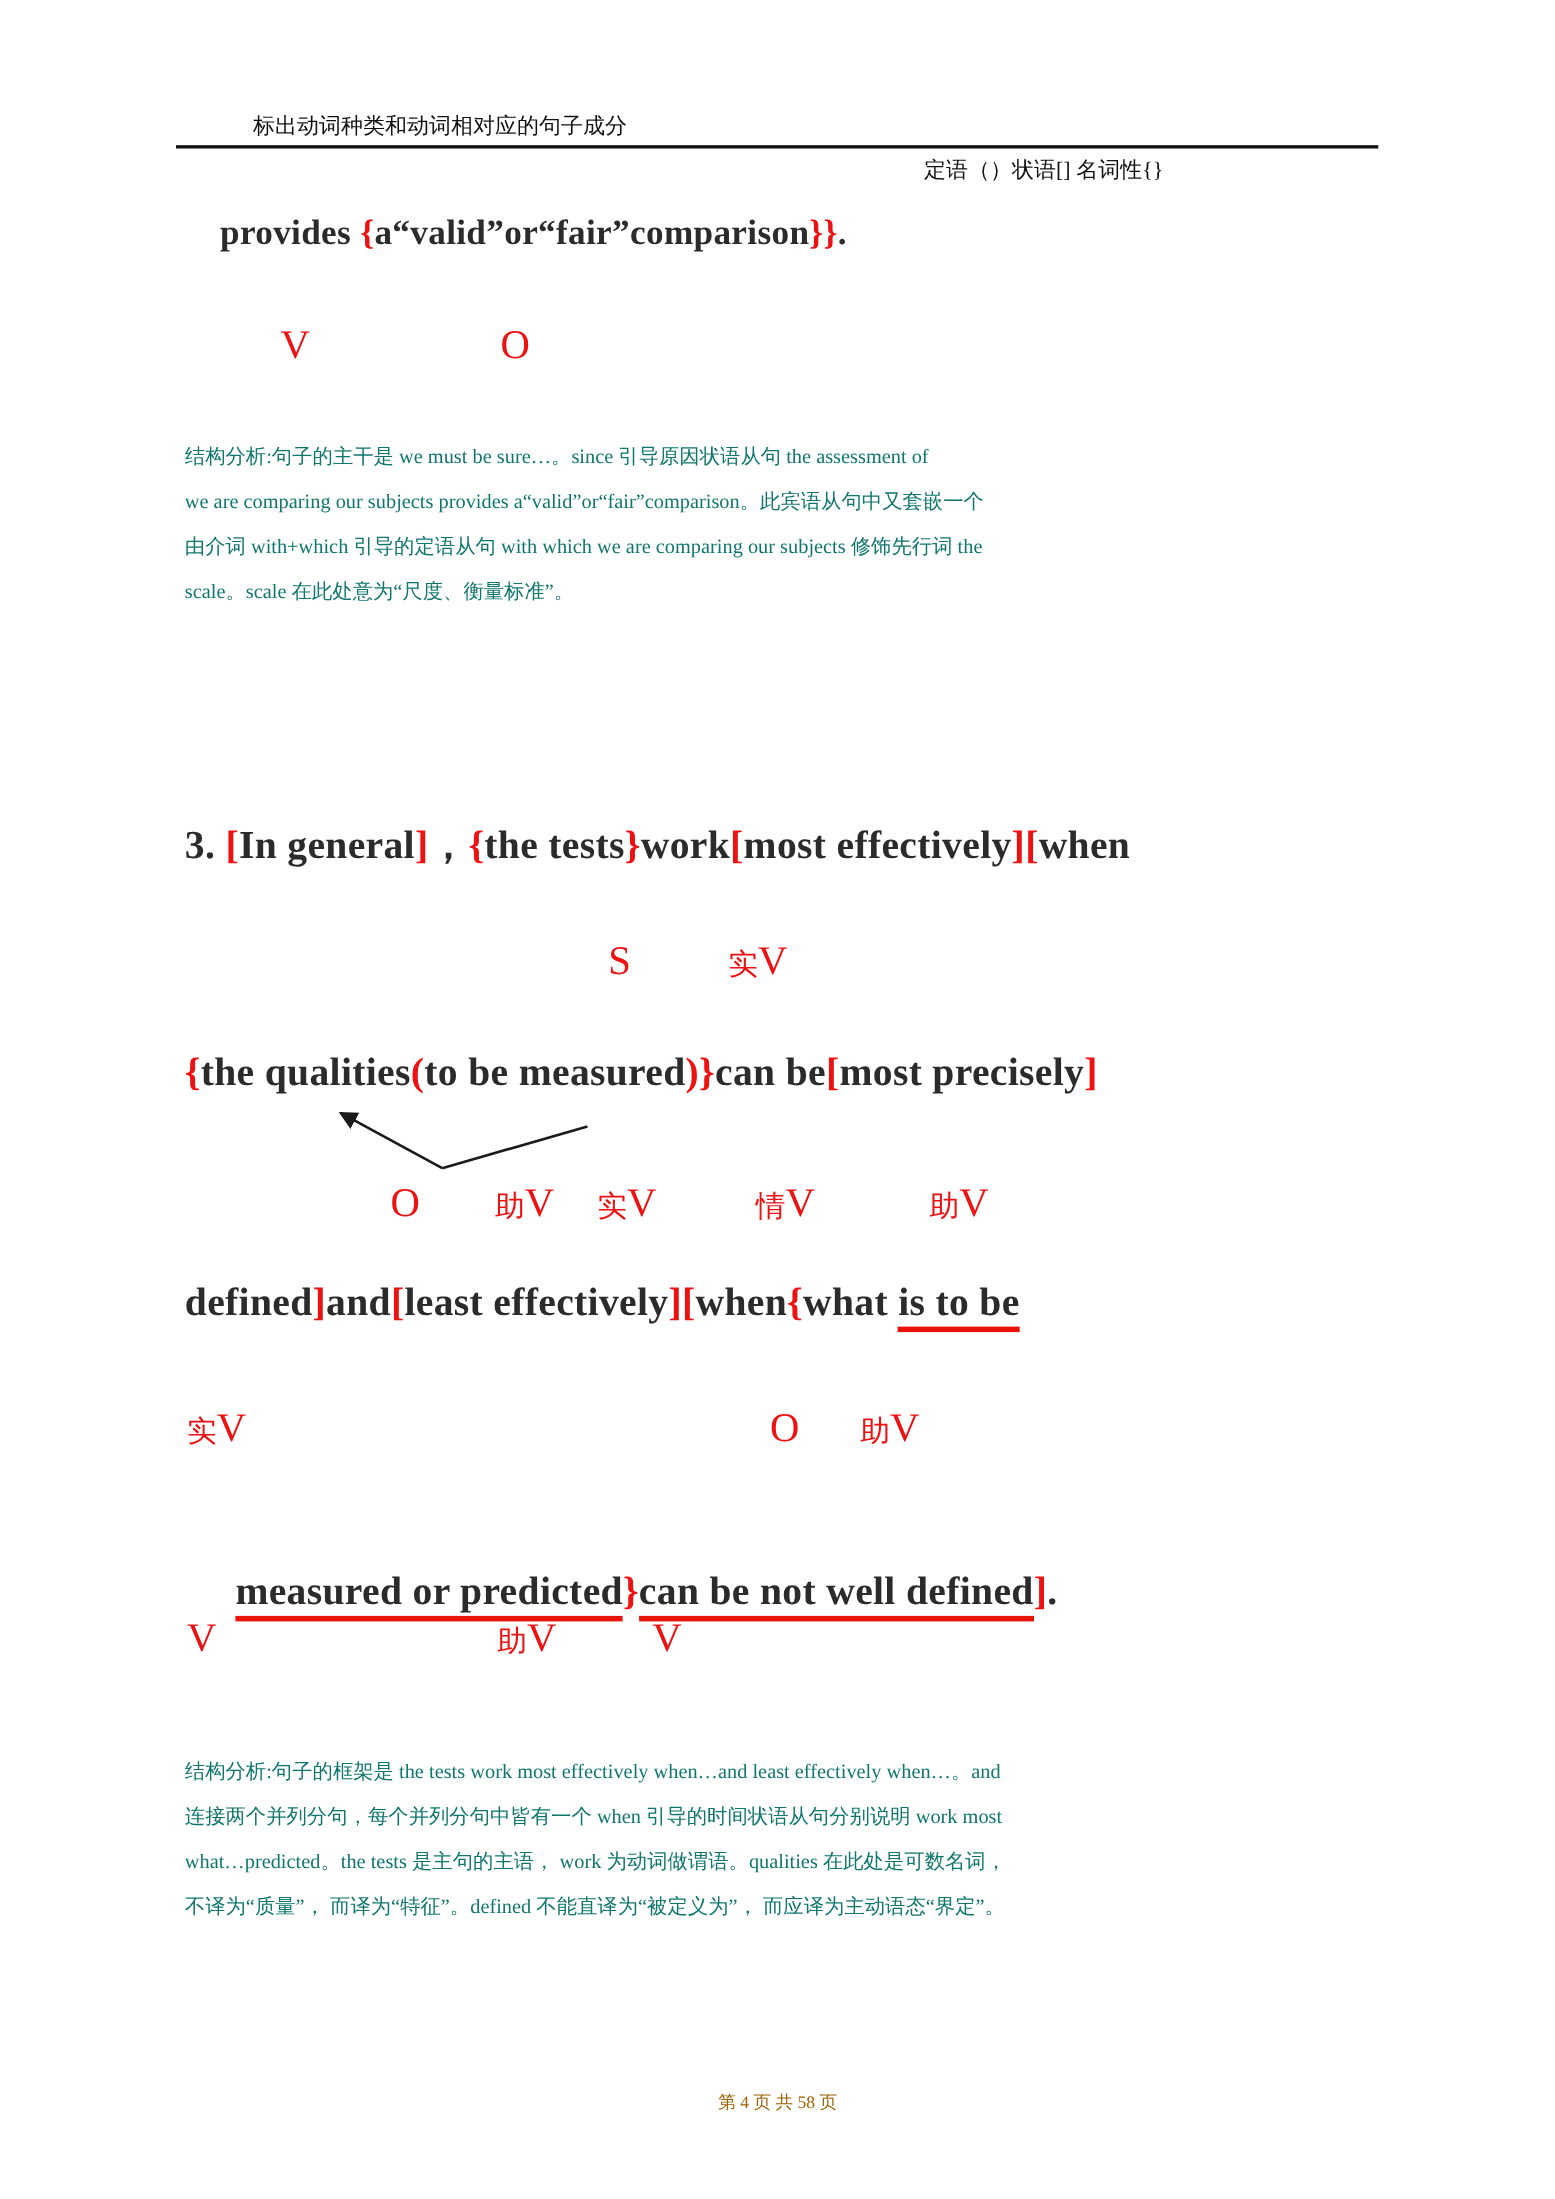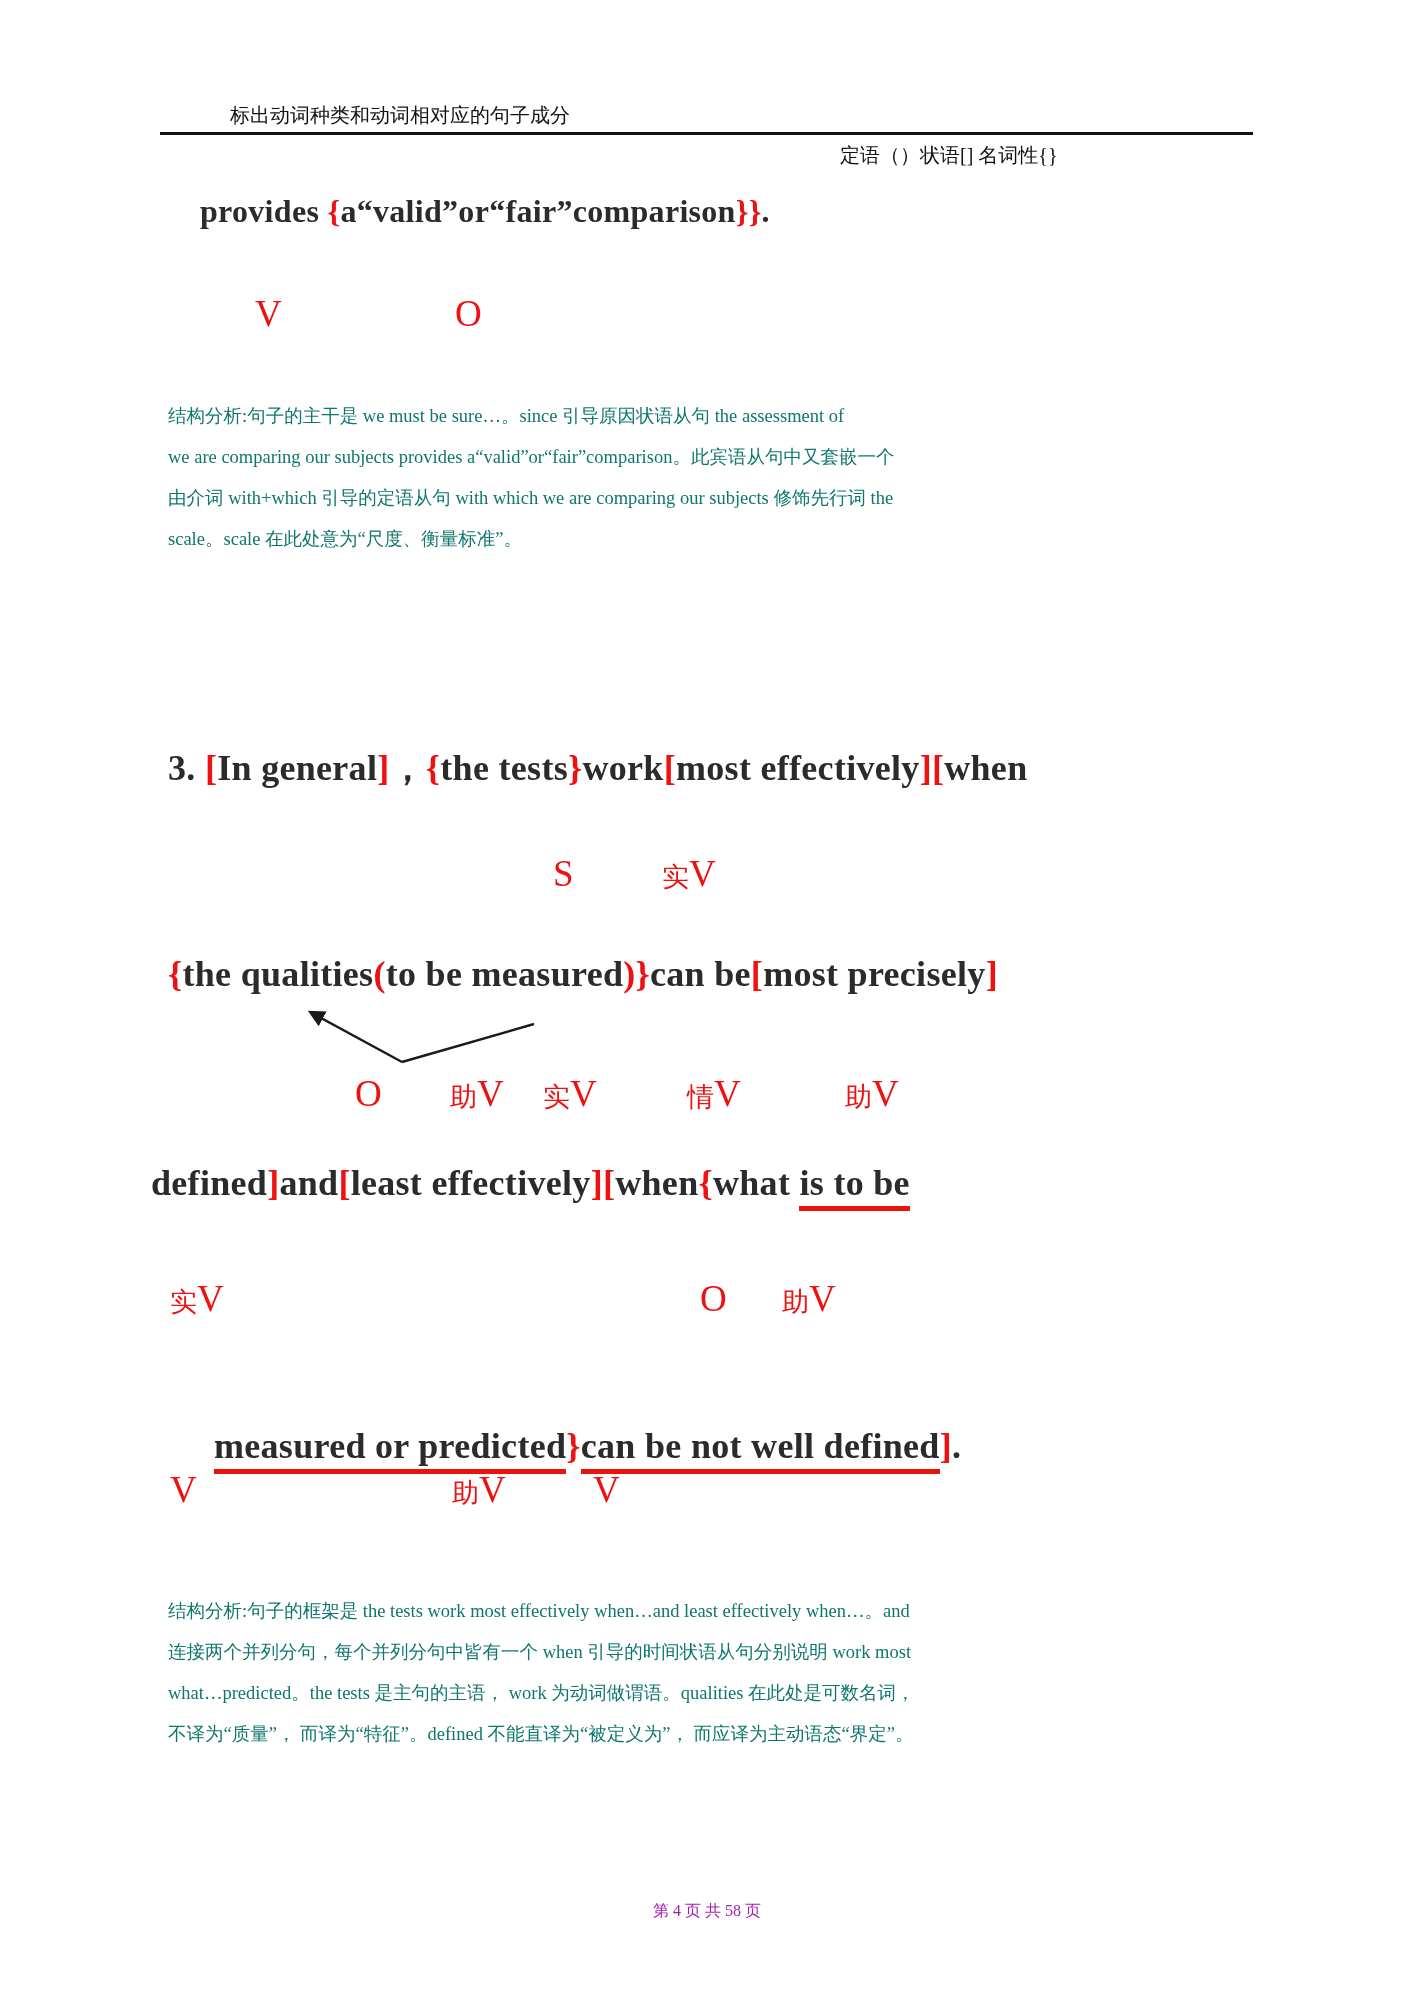--- a/index.html
+++ b/index.html
@@ -25,21 +25,21 @@
   
   .mkrow { left:0; top:0; width:1414px; height:52px; }
   .mk { position:absolute; color:#ee1111; font-size:37px; line-height:44px; white-space:nowrap; }
   .mk .cn { font-size:27px; }
   .mk .lv { font-size:37px; }
 
   
   .para { font-size:18.5px; line-height:41px; color:#0f766e; }
   .pline { white-space:nowrap; }
 
-  .footer { width:1414px; text-align:center; font-size:16px; color:#a21caf; }
+  .footer { width:1414px; text-align:center; font-size:16px; color:#a16207; }
 </style>
 </head>
 <body>
 
 <div class="page">
 
   <div class="hdr abs" style="left:230px; top:100px;">标出动词种类和动词相对应的句子成分</div>
   <div class="hdr abs" style="left:840px; top:100px;margin-top:40px;">定语（）状语[] 名词性{}</div>
   <div class="rule abs" style="left:160px; top:132px; width:1093px;"></div>
 
@@ -77,21 +77,21 @@
   </svg>
 
   <div class="abs mkrow" style="top:1072px;">
     <span class="mk" style="left:355px;">O</span>
     <span class="mk" style="left:450px;"><span class="cn">助</span><span class="lv">V</span></span>
     <span class="mk" style="left:543px;"><span class="cn">实</span><span class="lv">V</span></span>
     <span class="mk" style="left:687px;"><span class="cn">情</span><span class="lv">V</span></span>
     <span class="mk" style="left:845px;"><span class="cn">助</span><span class="lv">V</span></span>
   </div>
 
-  <div class="big abs" style="left:151px; top:1157px;"><span>defined</span><span class="r">]</span><span>and</span><span class="r">[</span><span>least effectively</span><span class="r">]</span><span class="r">[</span><span>when</span><span class="r">{</span><span>what </span><span class="u">is to be</span></div>
+  <div class="big abs" style="left:168px; top:1157px;"><span>defined</span><span class="r">]</span><span>and</span><span class="r">[</span><span>least effectively</span><span class="r">]</span><span class="r">[</span><span>when</span><span class="r">{</span><span>what </span><span class="u">is to be</span></div>
 
   <div class="abs mkrow" style="top:1277px;">
     <span class="mk" style="left:170px;"><span class="cn">实</span><span class="lv">V</span></span>
     <span class="mk" style="left:700px;">O</span>
     <span class="mk" style="left:782px;"><span class="cn">助</span><span class="lv">V</span></span>
   </div>
 
   <div class="big abs" style="left:168px; top:1420px;margin-left:46px;"><span class="u">measured or predicted</span><span class="r">}</span><span class="u">can be not well defined</span><span class="r">]</span><span>.</span></div>
 
   <div class="abs mkrow" style="top:1468px;">

